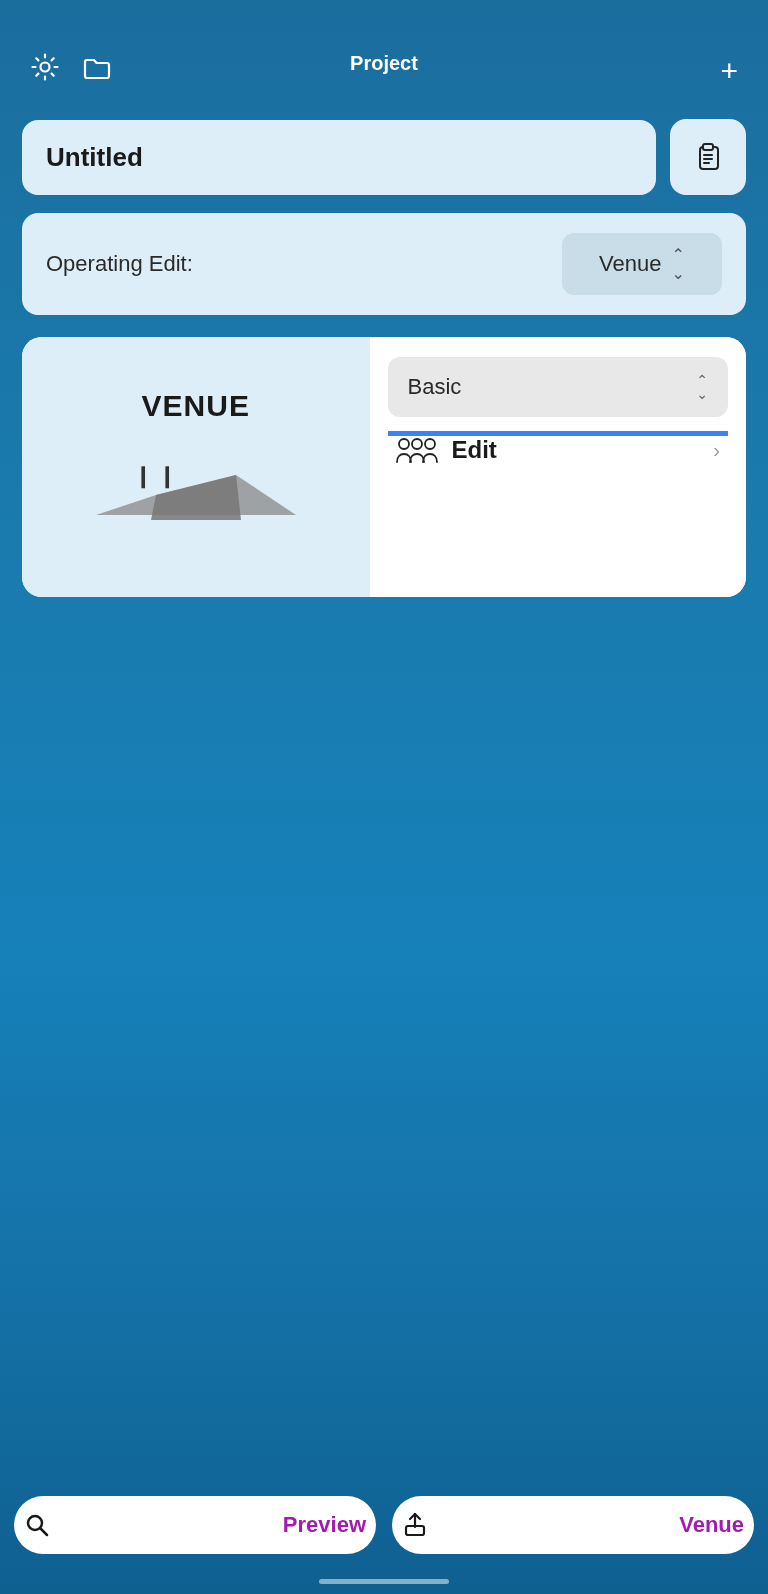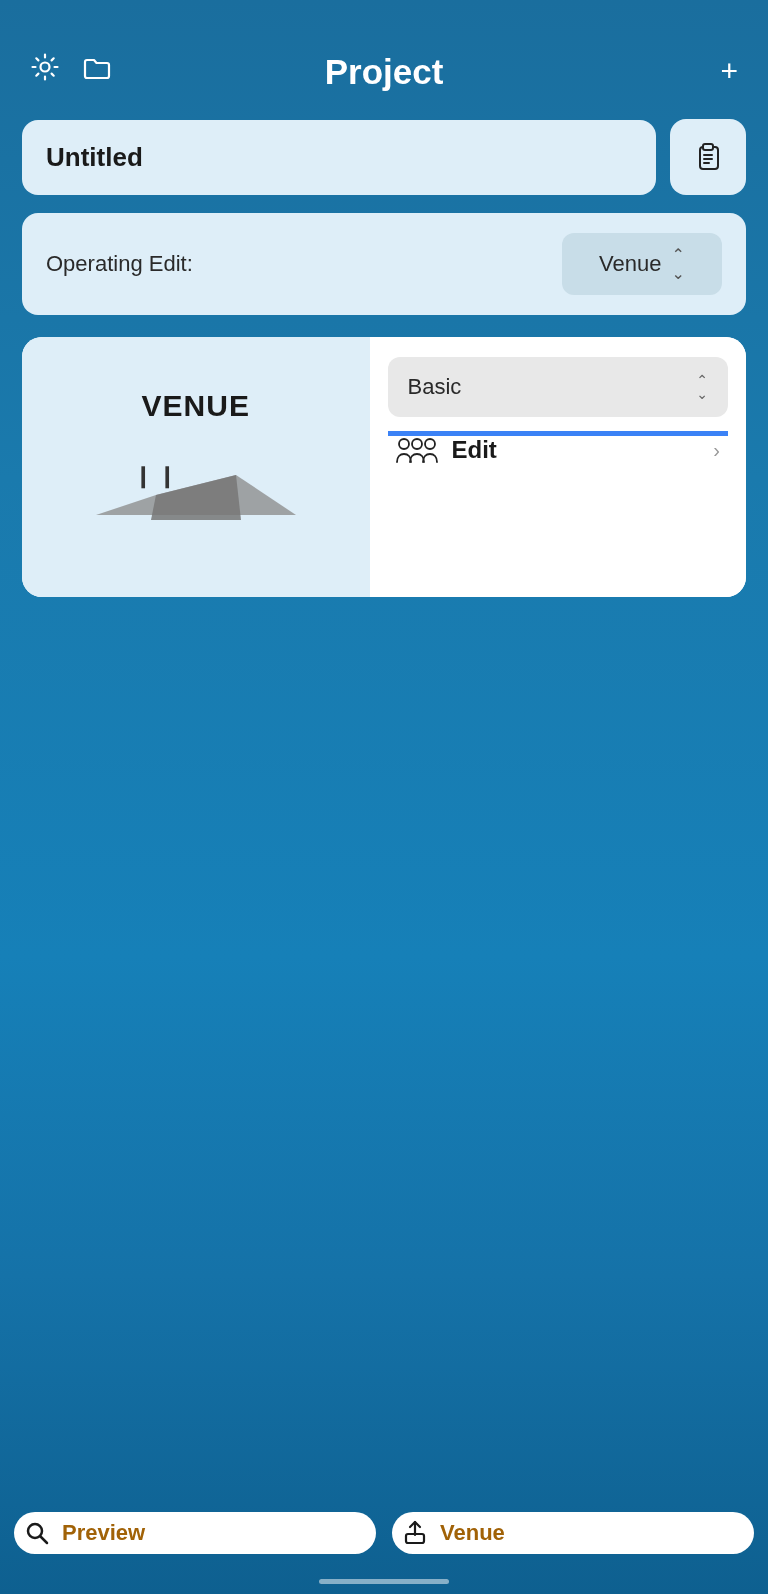--- a/index.html
+++ b/index.html
@@ -29,21 +29,21 @@
     }
 
     .header-icon {
       color: white;
       font-size: 26px;
       cursor: pointer;
     }
 
     .header-title {
       color: white;
-      font-size: 35px;
+      font-size: 20px;
       font-weight: 700;
       position: absolute;
       left: 50%;
       transform: translateX(-50%);
       top: 52px;
     }
 
     .header-add {
       color: white;
       font-size: 30px;
@@ -228,28 +228,28 @@
       display: flex;
       gap: 16px;
       width: 740px;
     }
 
     .bottom-btn {
       flex: 1;
       background: white;
       border: none;
       border-radius: 50px;
-      padding: 8px 10px;
+      padding: 16px 10px;
       font-size: 22px;
       font-weight: 700;
-      color: #a16207;
-      cursor: pointer;
-      display: flex;
-      align-items: center;
-      justify-content: flex-start;
+      color: #a21caf;
+      cursor: pointer;
+      display: flex;
+      align-items: center;
+      justify-content: space-between;
       gap: 12px;
     }
 
     .home-indicator {
       position: fixed;
       bottom: 10px;
       left: 50%;
       transform: translateX(-50%);
       width: 130px;
       height: 5px;

